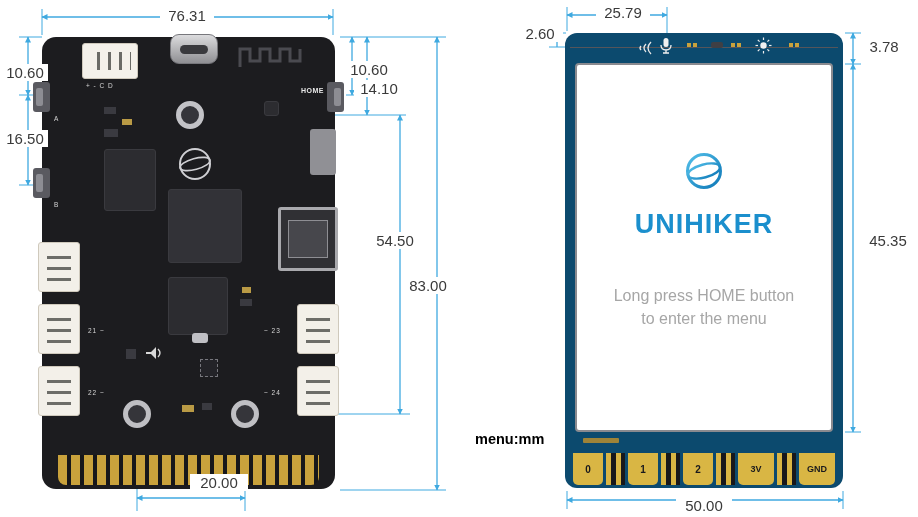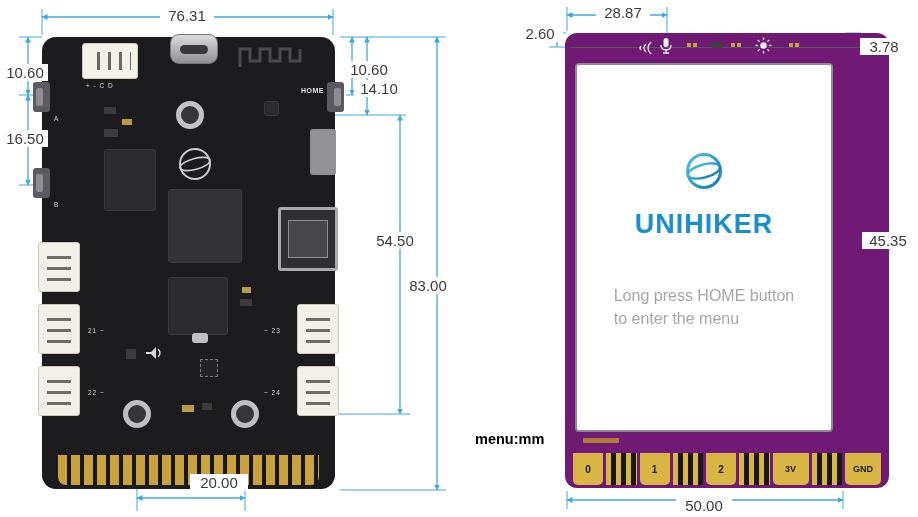--- a/index.html
+++ b/index.html
@@ -46,28 +46,28 @@
   .gray-conn { position:absolute; left:268px; top:92px; width:26px; height:46px;
                background:#909095; border-radius:3px; }
   .smd { position:absolute; background:#3a3a40; }
   .smd.gold { background:#b99a45; }
   .crystal { position:absolute; left:150px; top:296px; width:16px; height:10px;
              background:#bfbfc4; border-radius:3px; }
   .gyro { position:absolute; left:158px; top:322px; width:18px; height:18px;
           background:#232328; border:1px dashed #77777d; }
 
   
-  .board-front { position:absolute; left:565px; top:33px; width:324px; height:455px;
-                 background:#701a75; border-radius:12px; }
+  .board-front { position:absolute; left:565px; top:33px; width:278px; height:455px;
+                 background:#0c4a6e; border-radius:12px; }
   .glass-line { position:absolute; left:5px; right:5px; top:14px; height:1px; background:#55555a; }
   .screen { position:absolute; left:10px; top:30px; width:258px; height:369px;
             background:#fff; border:2px solid #8a8a8f; border-radius:4px;
             display:flex; flex-direction:column; align-items:center; }
   .brand { margin-top:12px; font-size:27px; font-weight:bold; color:#1b8fcd; letter-spacing:1px; }
-  .hint { margin-top:44px; font-size:16px; color:#a6a6a6; line-height:1.45; }
+  .hint { margin-top:44px; font-size:16px; color:#a6a6a6; text-align:center; line-height:1.45; }
   .pad-strip { position:absolute; left:8px; right:8px; bottom:3px; height:32px;
                display:flex; align-items:stretch; }
   .pad { width:30px; background:#d9b644; border-radius:0 0 5px 5px;
          display:flex; align-items:center; justify-content:center;
          font-size:10px; font-weight:bold; color:#1a1a1d; }
   .pad.wide { width:36px; font-size:9px; }
   .teeth { flex:1; margin:0 3px; background:repeating-linear-gradient(90deg,#d9b644 0 5px,#18181b 5px 10px); }
   .bezel-mark { position:absolute; left:18px; top:405px; width:36px; height:5px;
                 background:#b98d2f; opacity:.85; border-radius:1px; }
   .bezel-icon { position:absolute; }
@@ -290,20 +290,20 @@
 
   <span class="dim" style="left:160px;top:7px;width:54px;">76.31</span>
   <span class="dim" style="left:2px;top:64px;width:46px;">10.60</span>
   <span class="dim" style="left:2px;top:130px;width:46px;">16.50</span>
   <span class="dim" style="left:345px;top:61px;width:48px;">10.60</span>
   <span class="dim" style="left:354px;top:80px;width:50px;">14.10</span>
   <span class="dim" style="left:370px;top:232px;width:50px;">54.50</span>
   <span class="dim" style="left:403px;top:277px;width:50px;">83.00</span>
   <span class="dim" style="left:190px;top:474px;width:58px;">20.00</span>
 
-  <span class="dim" style="left:596px;top:4px;width:54px;">28.87</span>
+  <span class="dim" style="left:596px;top:4px;width:54px;">25.79</span>
   <span class="dim" style="left:517px;top:25px;width:46px;">2.60</span>
   <span class="dim" style="left:860px;top:38px;width:48px;">3.78</span>
   <span class="dim" style="left:862px;top:232px;width:52px;">45.35</span>
   <span class="dim" style="left:676px;top:497px;width:56px;">50.00</span>
 
   <span class="units">menu:mm</span>
 </div>
 
 </body></html>

